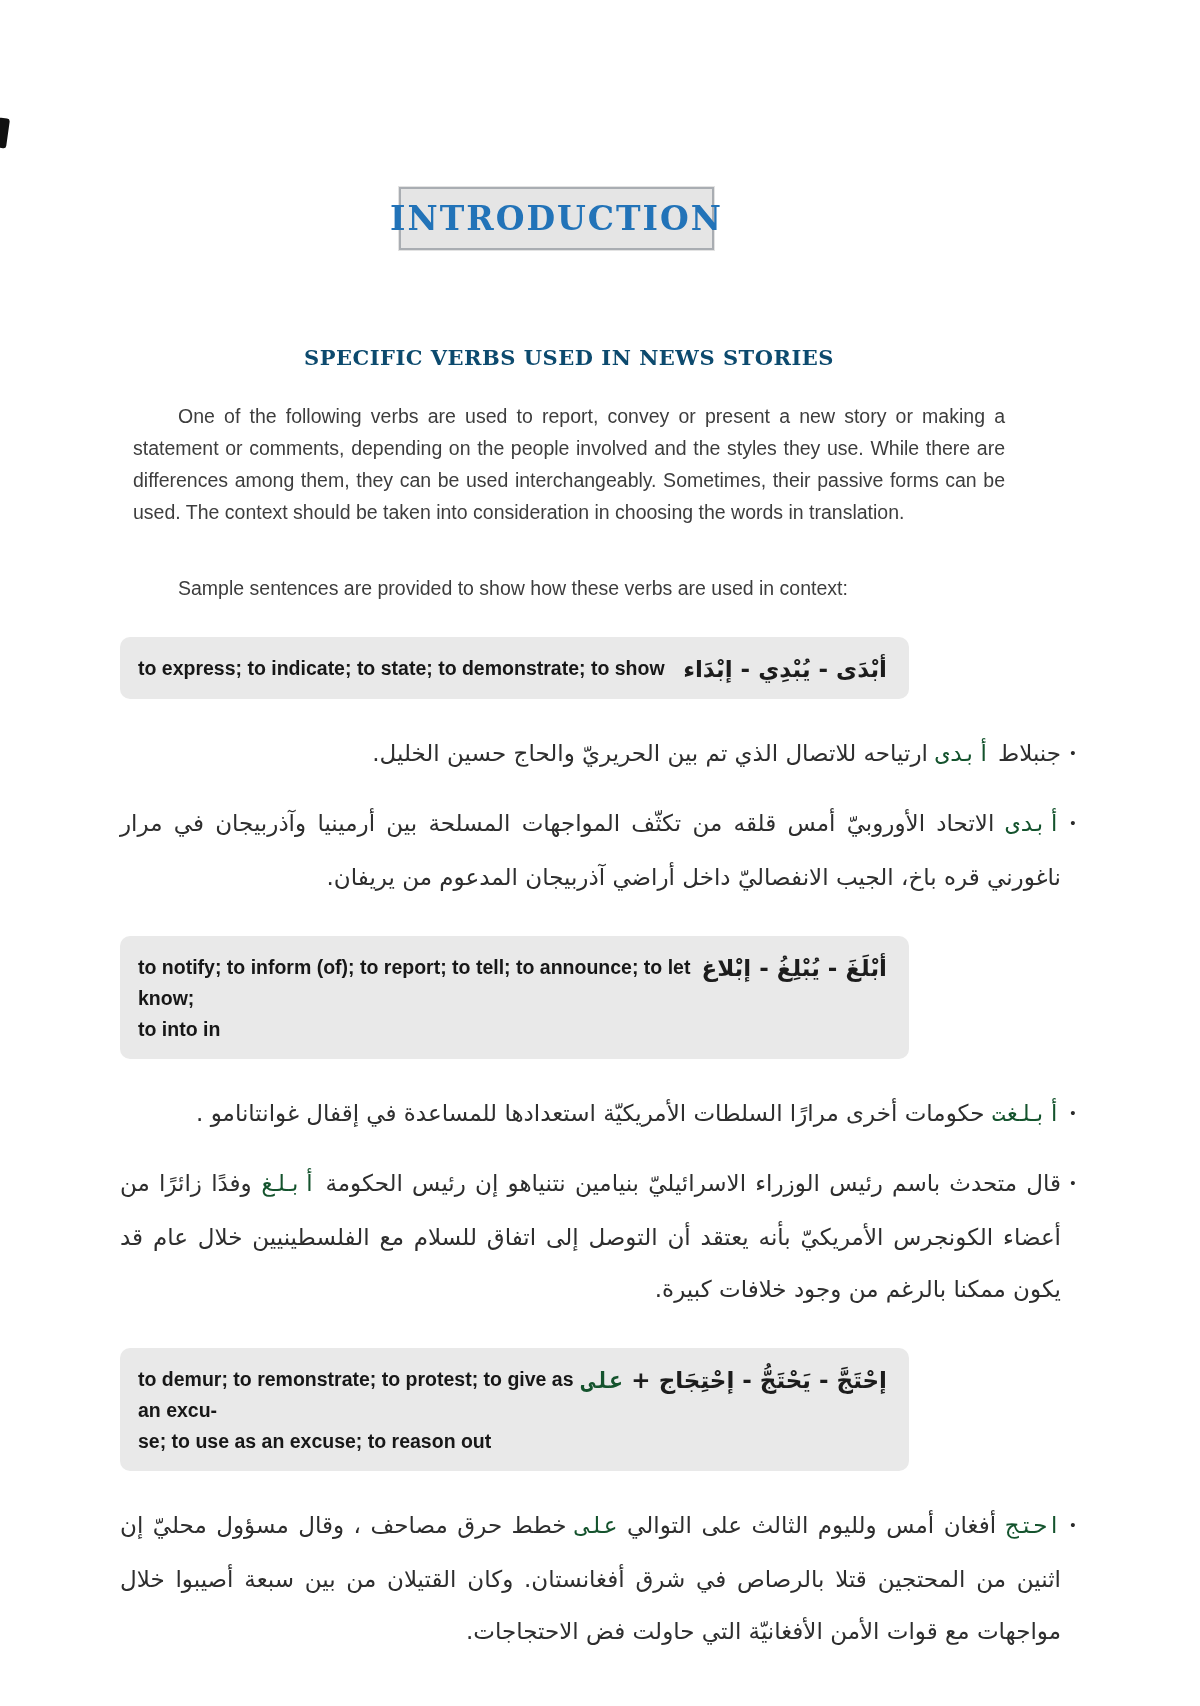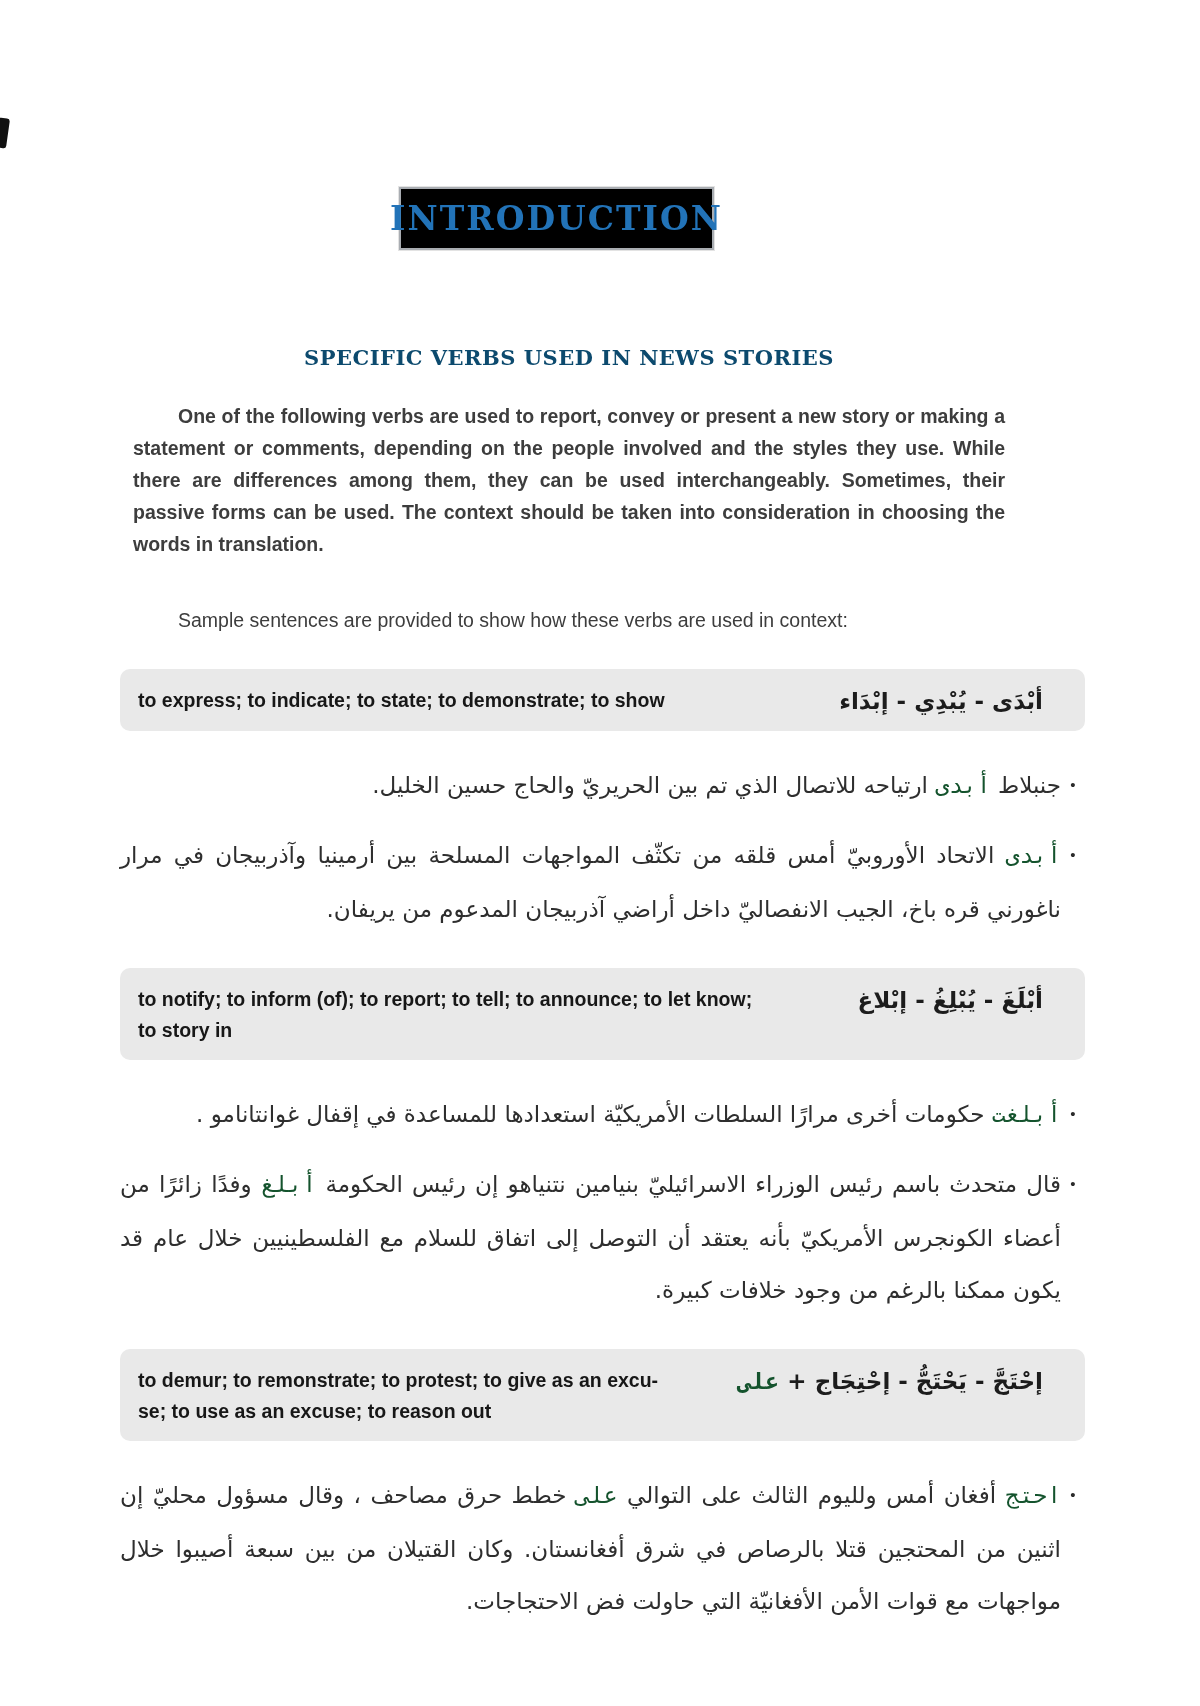--- a/index.html
+++ b/index.html
@@ -11,54 +11,54 @@
     overflow:hidden;
   }
   .scan-artifact{
     position:absolute;left:-4px;top:118px;width:12px;height:30px;
     background:#111;border-radius:3px;transform:rotate(8deg);
   }
   .title-box{
     box-sizing:border-box;
     margin:187px 0 0 399px;
     width:315px;height:63px;
-    background:#000000;
+    background:#e5e5e5;
     border:2px solid #a9adb2;
     box-shadow:0 0 0 1px #e3e3e3;
     display:flex;align-items:center;justify-content:center;
   }
   .title-text{
     font-family:"DejaVu Serif",serif;
     font-weight:700;font-size:33px;letter-spacing:2px;
     color:#2273b8;
   }
   .section-heading{
     margin:95px 0 0 133px;width:872px;
     text-align:center;
     font-family:"DejaVu Serif",serif;
     font-weight:700;font-size:21px;letter-spacing:0.5px;
     color:#0c4a6e;
   }
   .text-col{margin-left:133px;width:872px;color:#3d3d3d;}
   .intro-paragraph{
     margin-top:30px;
     font-size:19.5px;line-height:32px;
-    text-align:justify;text-indent:45px;font-weight:bold;
+    text-align:justify;text-indent:45px;
   }
   .sample-line{
     margin-top:45px;
     font-size:19.5px;line-height:31px;
     text-indent:45px;
   }
   .entries{margin-left:120px;width:965px;}
   .bar{
     box-sizing:border-box;
-    margin-top:33px;width:965px;
+    margin-top:33px;width:789px;
     background:#e9e9e9;border-radius:10px;
-    padding:16px 36px 14px 18px;
+    padding:16px 16px 14px 18px;
     display:flex;align-items:flex-start;
   }
   .bar-english{
     flex:1;
     font-weight:700;font-size:19.5px;line-height:31px;color:#171717;
   }
   .bar-arabic{
     direction:rtl;
     font-family:"DejaVu Sans",sans-serif;
     font-weight:700;font-size:23px;line-height:32px;color:#1c1c1c;
@@ -117,21 +117,21 @@
             <span class="dot">•</span>
             <span class="btxt"><span class="hl">أبدى</span><span> الاتحاد الأوروبيّ أمس قلقه من تكثّف المواجهات المسلحة بين أرمينيا وآذربيجان في مرار ناغورني قره باخ، الجيب الانفصاليّ داخل أراضي آذربيجان المدعوم من يريفان.</span></span>
           </div>
         </div>
   </section>
 
   <section>
     <div class="bar">
       <div class="bar-english">
             <div>to notify; to inform (of); to report; to tell; to announce; to let know;</div>
-            <div>to story in</div>
+            <div>to into in</div>
           </div>
       <div class="bar-arabic"><span>أبْلَغَ - يُبْلِغُ - إبْلاغ</span></div>
     </div>
     <div class="bullet-list">
           <div class="bullet">
             <span class="dot">•</span>
             <span class="btxt"><span class="hl">أبلغت</span><span> حكومات أخرى مرارًا السلطات الأمريكيّة استعدادها للمساعدة في إقفال غوانتانامو .</span></span>
           </div>
           <div class="bullet">
             <span class="dot">•</span>

